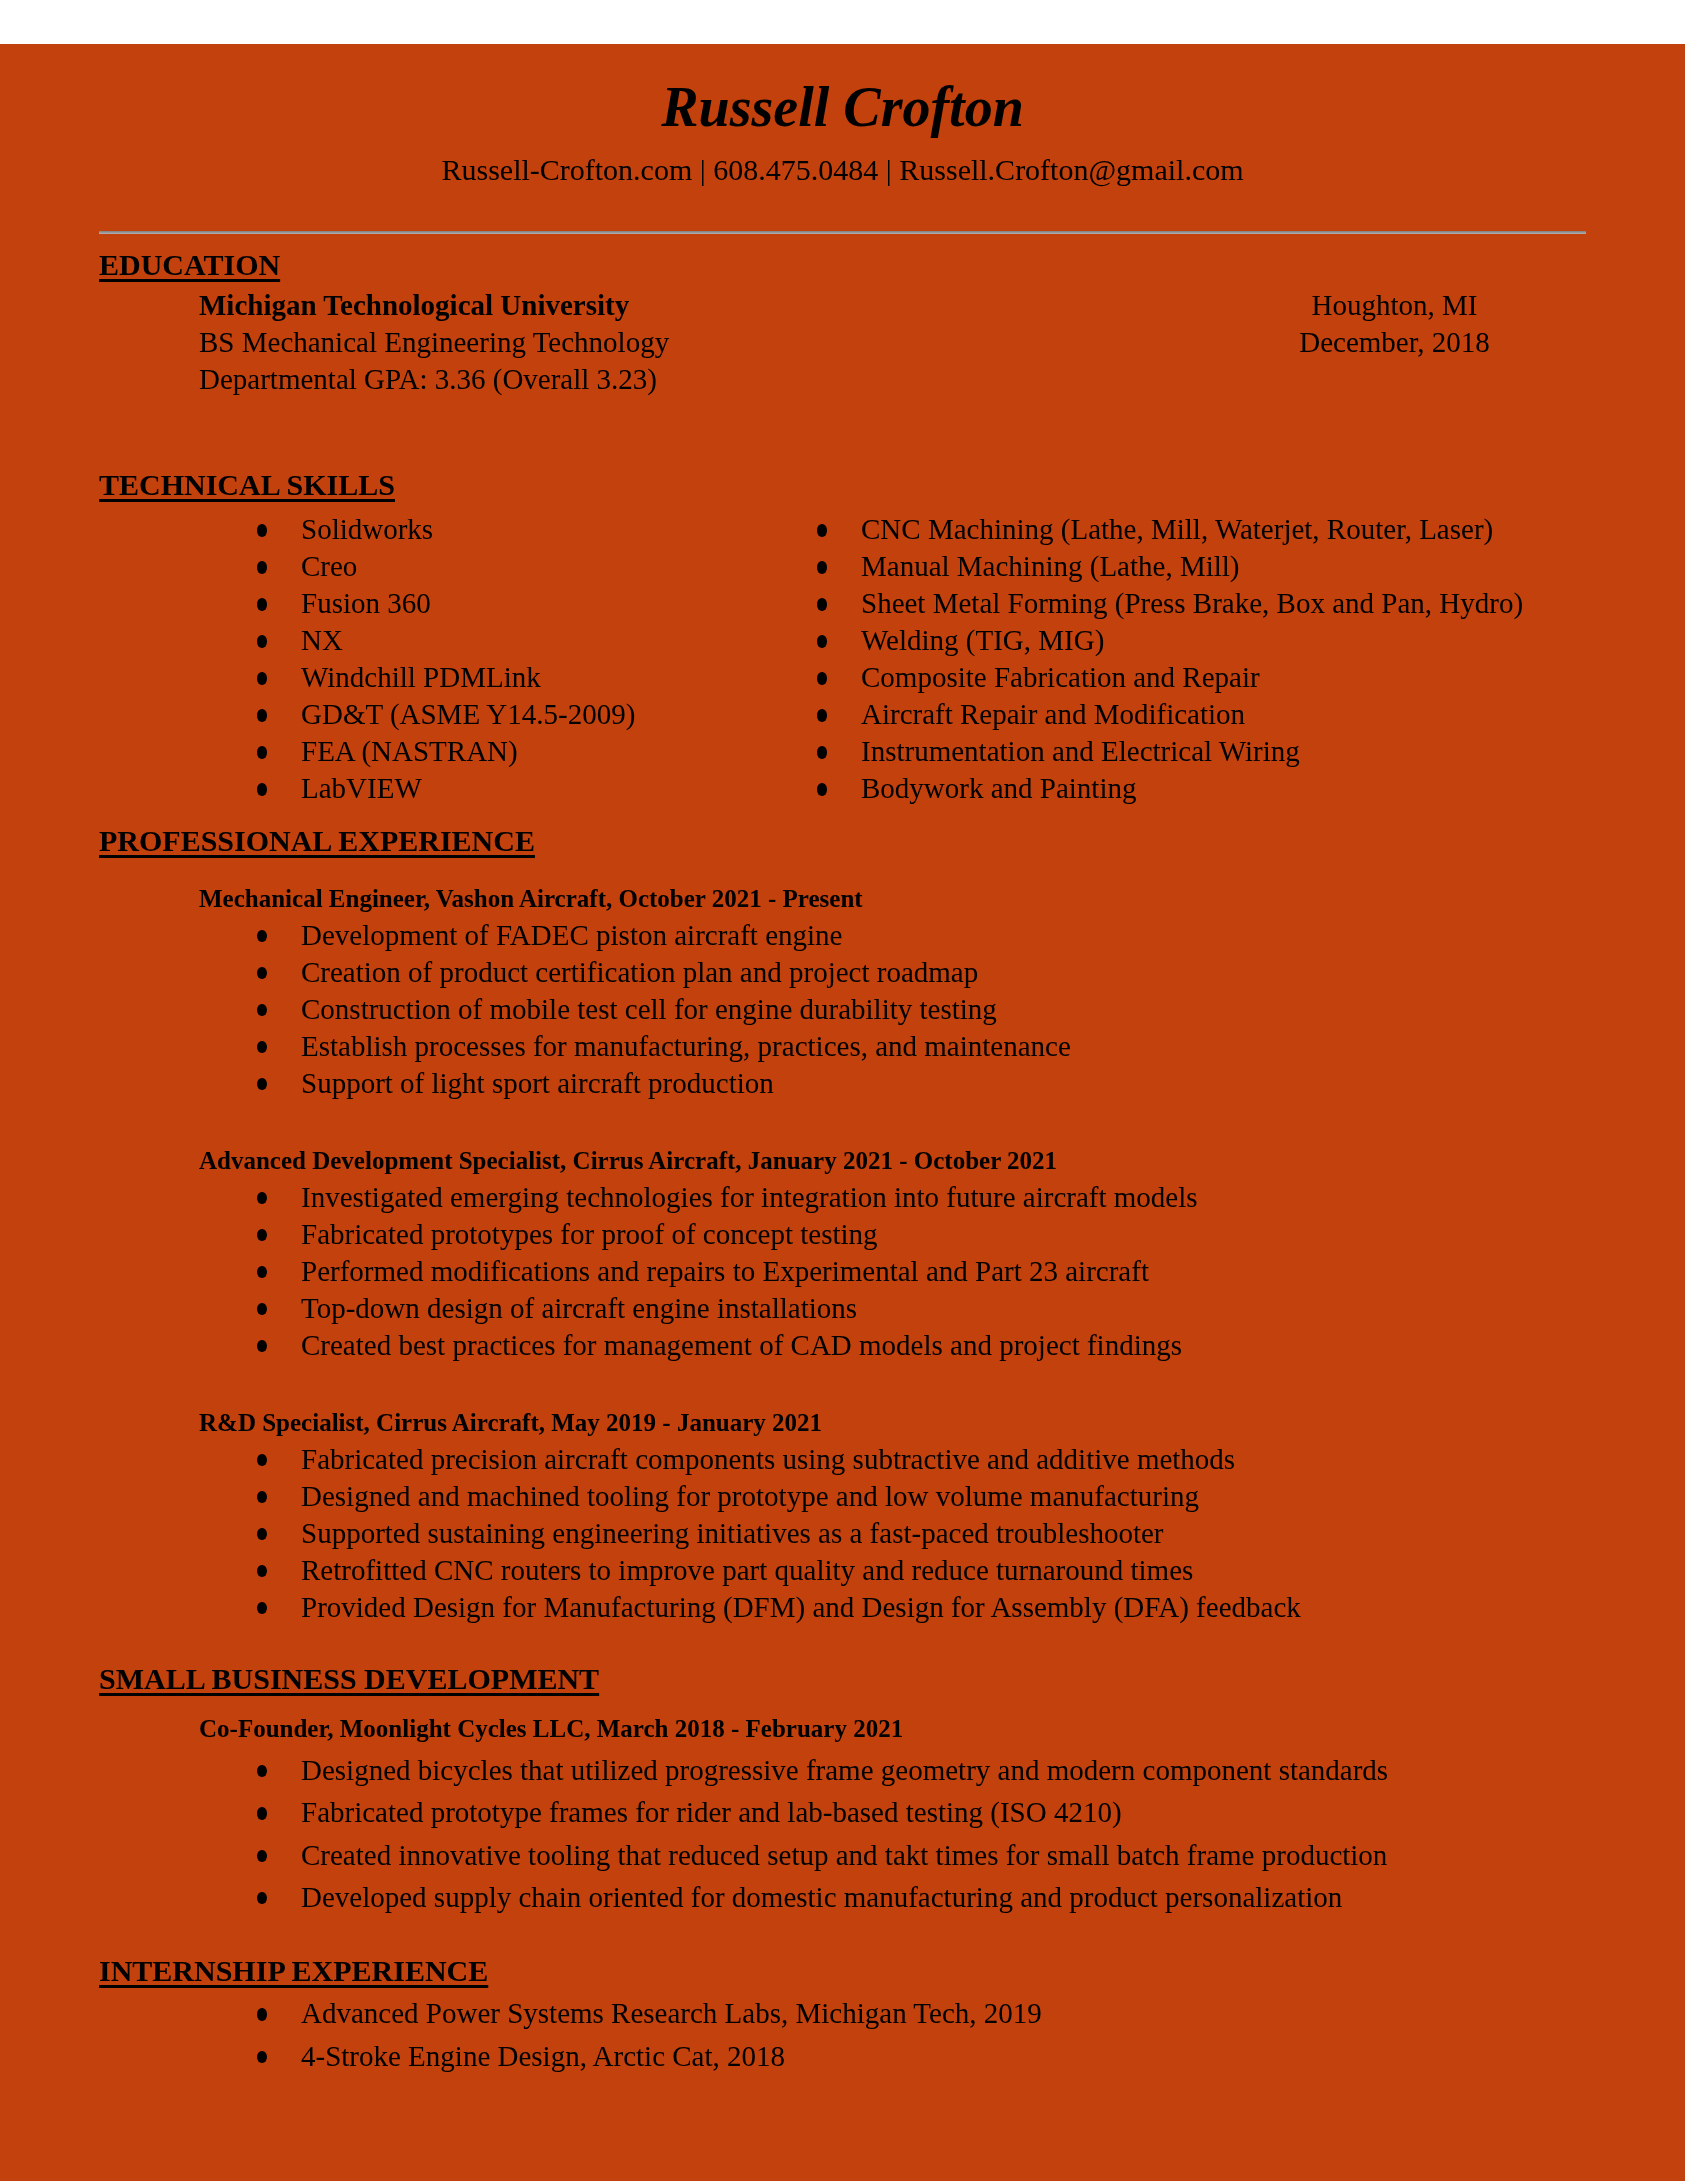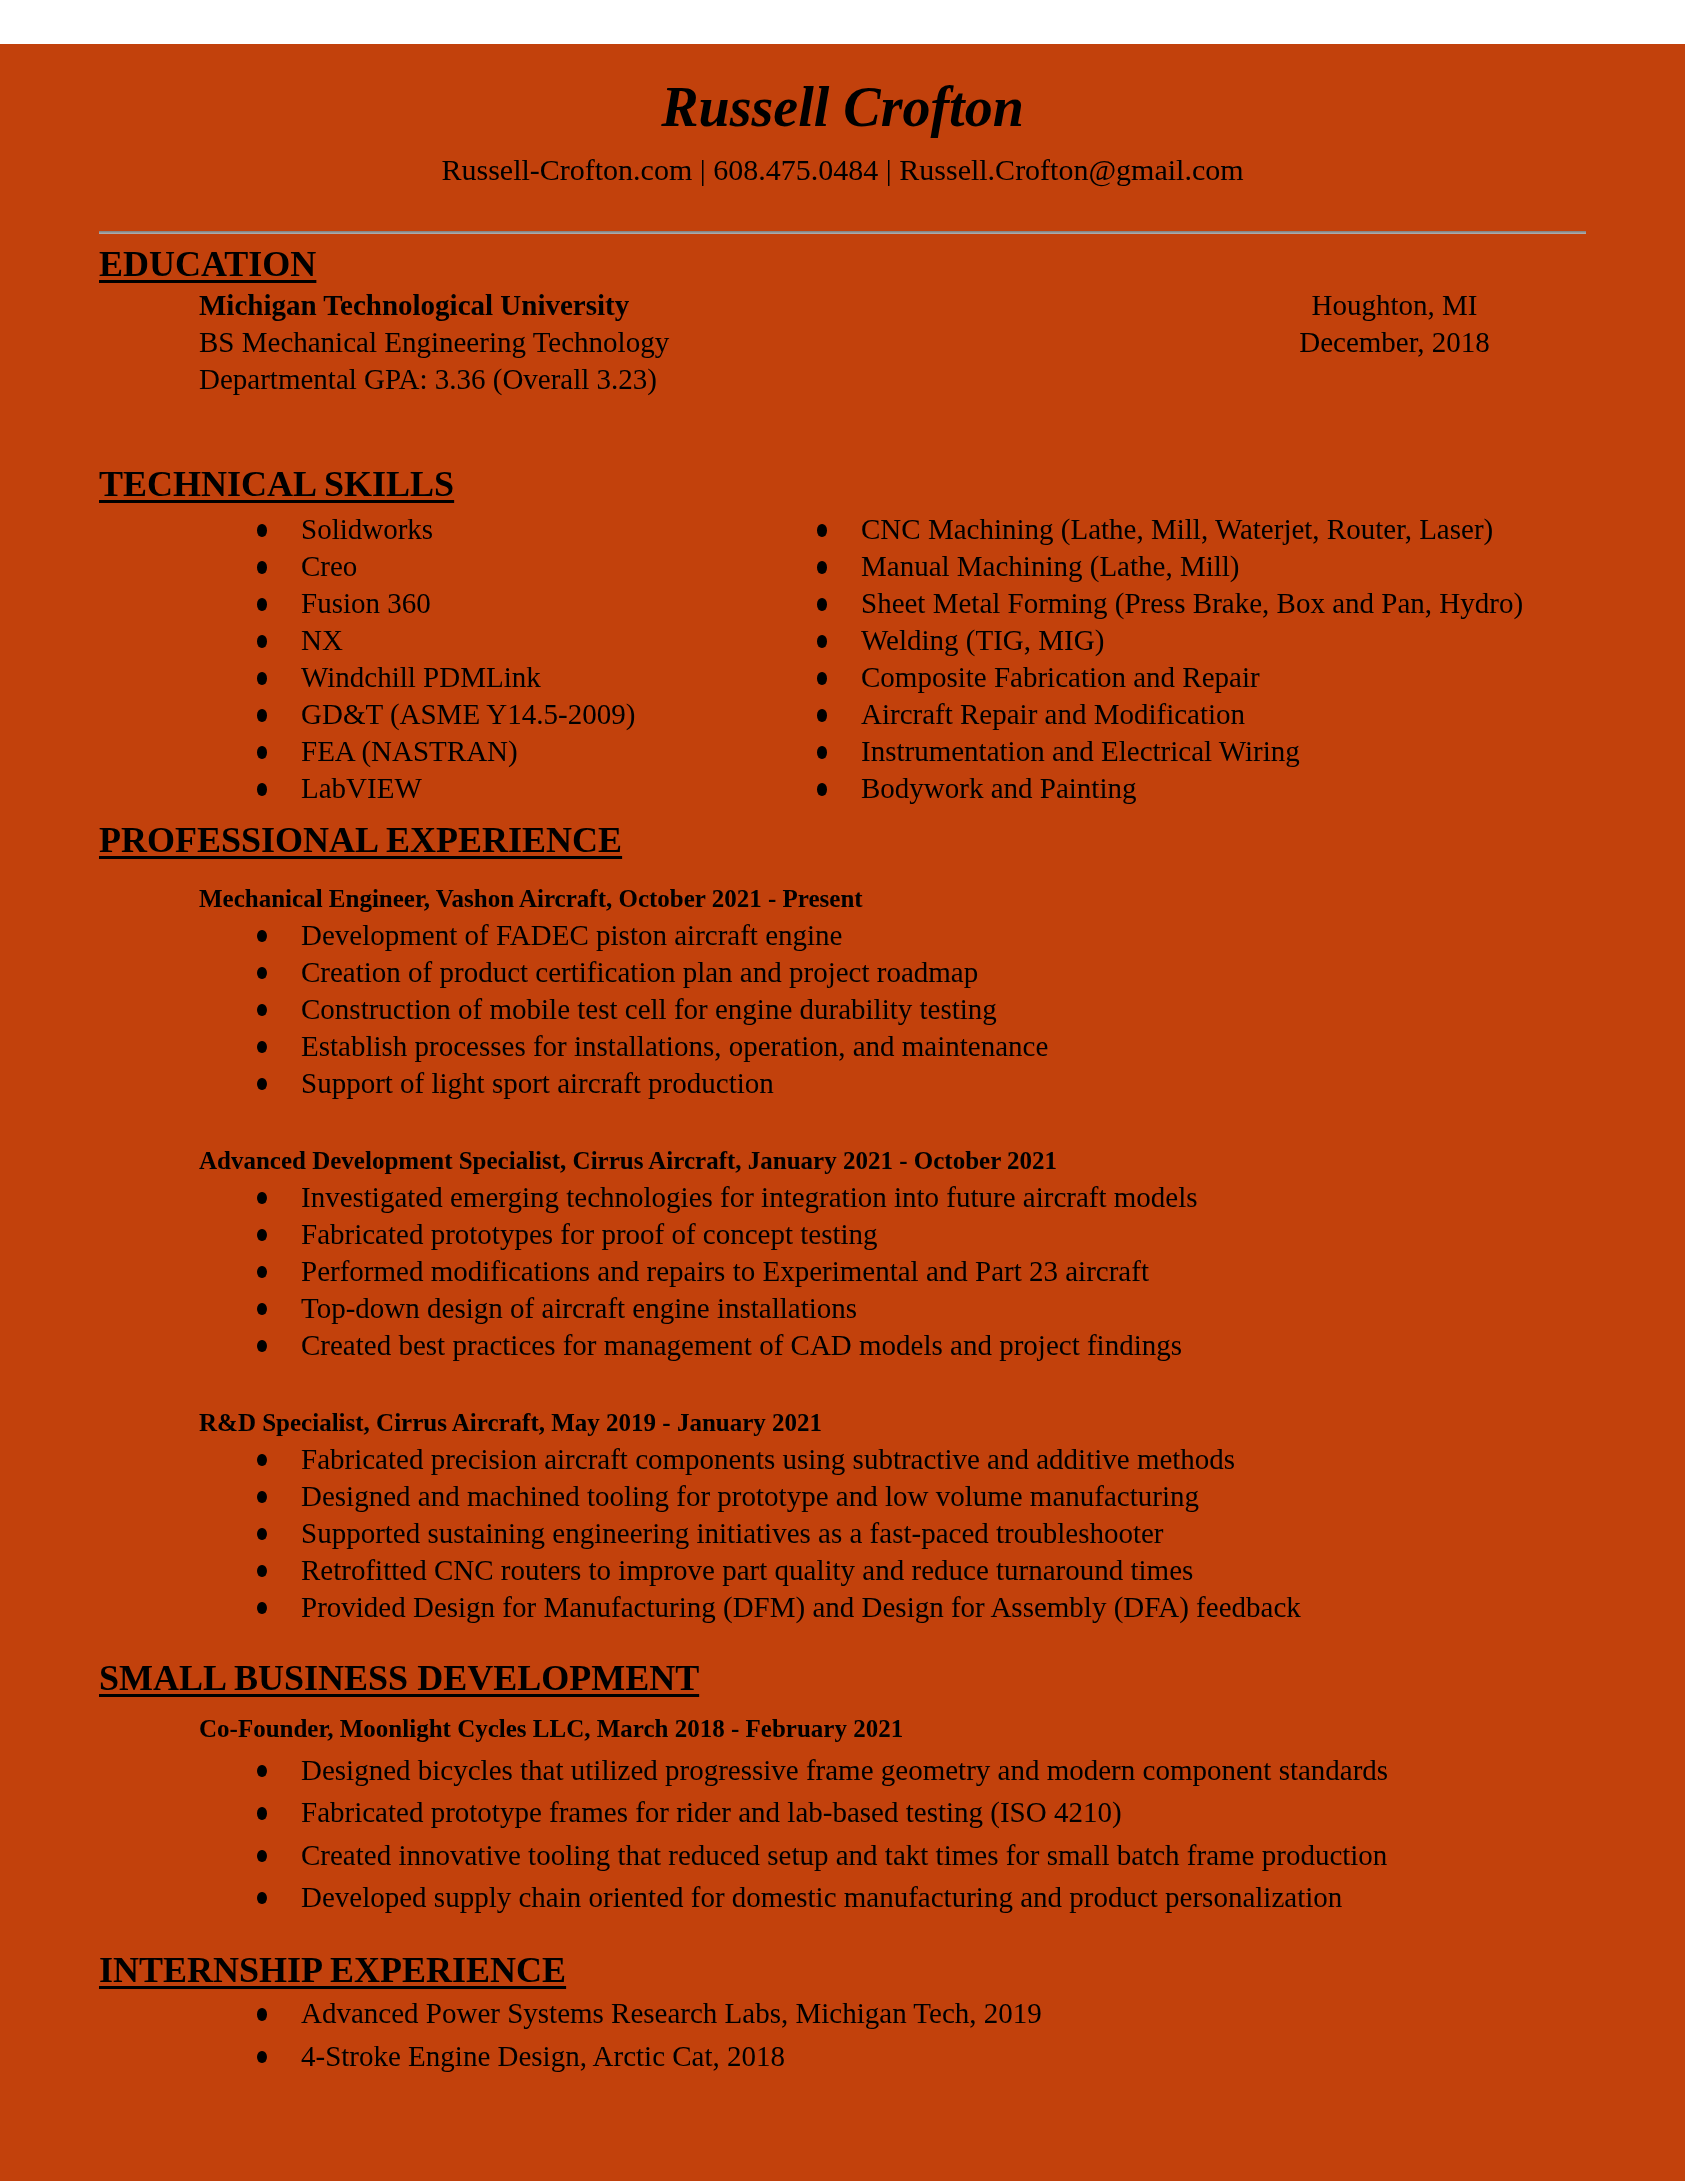--- a/index.html
+++ b/index.html
@@ -34,21 +34,21 @@
     line-height: 39px;
   }
   .divider {
     margin-top: 42px;
     height: 3.5px;
     background: linear-gradient(#7e7e7e, #b3b3b3);
   }
   
   .section-heading {
     margin: 0;
-    font-size: 36px;
+    font-size: 30px;
     line-height: 39px;
     font-weight: bold;
     text-decoration: underline;
     text-decoration-thickness: 2.6px;
     text-underline-offset: 4.4px;
   }
   .sh-education   { margin-top: 10.5px; }
   .sh-skills      { margin-top: 67px; }
   .sh-experience  { margin-top: 14px; }
   .sh-smallbiz    { margin-top: 33px; }
@@ -163,21 +163,21 @@
     </ul>
   </div>
 
   <h2 class="section-heading sh-experience">PROFESSIONAL EXPERIENCE</h2>
 
   <h3 class="job-title jt-first">Mechanical Engineer, Vashon Aircraft, October 2021 - Present</h3>
   <ul class="blist">
     <li>Development of FADEC piston aircraft engine</li>
     <li>Creation of product certification plan and project roadmap</li>
     <li>Construction of mobile test cell for engine durability testing</li>
-    <li>Establish processes for installations, operation, and maintenance</li>
+    <li>Establish processes for manufacturing, practices, and maintenance</li>
     <li>Support of light sport aircraft production</li>
   </ul>
 
   <h3 class="job-title jt-gap">Advanced Development Specialist, Cirrus Aircraft, January 2021 - October 2021</h3>
   <ul class="blist">
     <li>Investigated emerging technologies for integration into future aircraft models</li>
     <li>Fabricated prototypes for proof of concept testing</li>
     <li>Performed modifications and repairs to Experimental and Part 23 aircraft</li>
     <li>Top-down design of aircraft engine installations</li>
     <li>Created best practices for management of CAD models and project findings</li>

